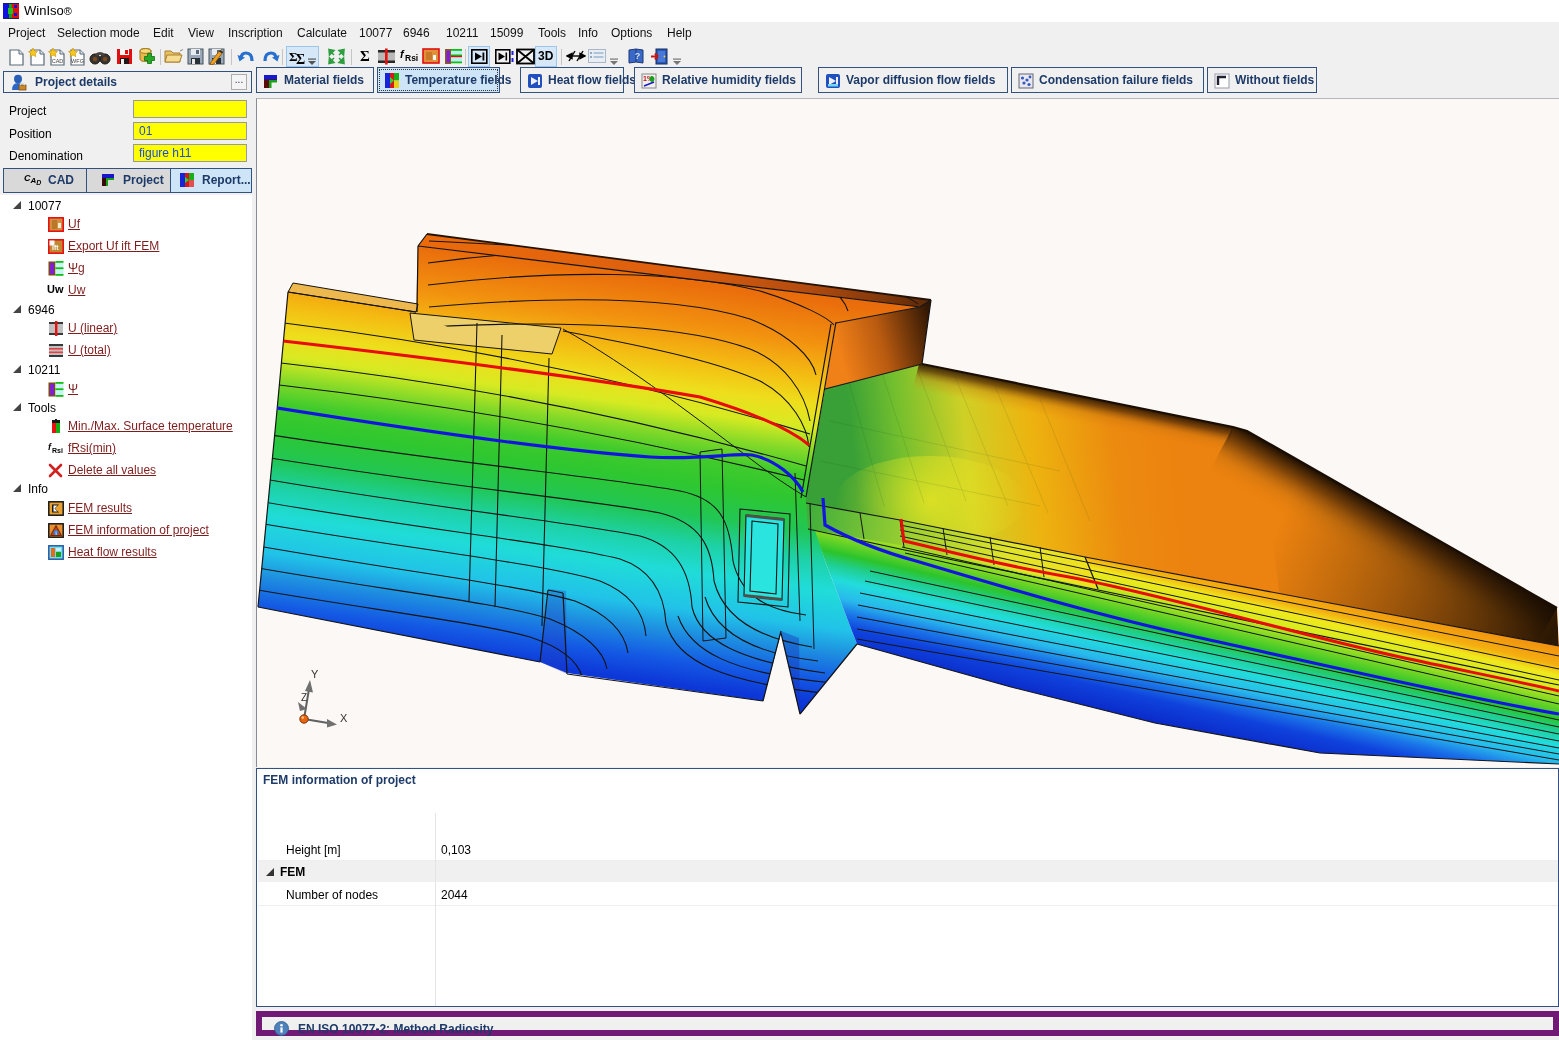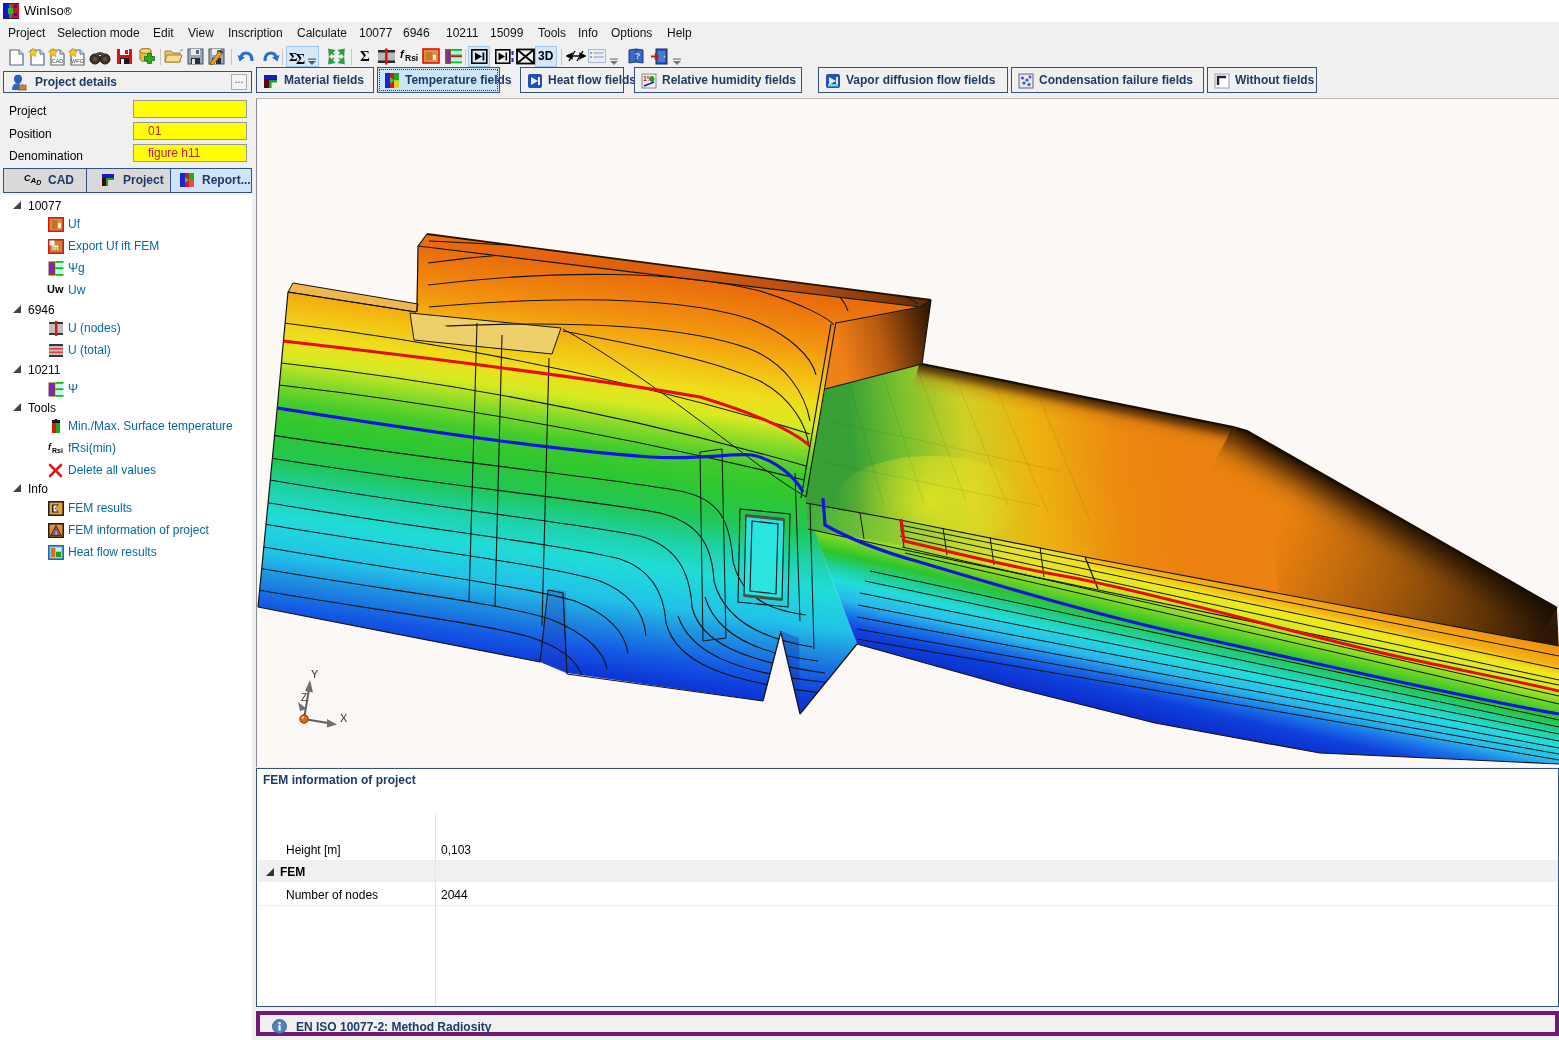--- a/index.html
+++ b/index.html
@@ -12,37 +12,37 @@
 #menubar { position:absolute; left:0; top:22px; width:1559px; height:22px; background:#f0f0f0; font-size:12px; color:#111; }
 #menubar span { position:absolute; top:4px; }
 
 #toolbar { position:absolute; left:0; top:44px; width:1559px; height:24px; background:#f0f0f0; }
 
 #leftpanel { position:absolute; left:0; top:68px; width:256px; height:972px; background:#f0f0f0; }
 #pdheader { position:absolute; left:3px; top:3px; width:249px; height:22px; border:1px solid #33517e; background:#f0f0f0; }
 #pdheader .t { position:absolute; left:31px; top:3px; font-size:12px; font-weight:bold; color:#1d3a68;text-align:center; }
 #pdheader .dots { position:absolute; right:4px; top:2px; width:16px; height:16px; border:1px solid #adadad; background:#f4f4f4; font-size:10px; color:#335; text-align:center; line-height:10px; }
 .formrow { position:absolute; font-size:12px; color:#000; }
-.yinput { position:absolute; left:133px; width:114px; height:18px; background:#ffff00; border:1px solid #999999; font-size:12px; color:#be185d; padding-left:14px; line-height:16px; }
+.yinput { position:absolute; left:133px; width:114px; height:18px; background:#ffff00; border:1px solid #999999; font-size:12px; color:#1d4ed8; padding-left:5px; line-height:16px; }
 #tabstrip { position:absolute; left:3px; top:100px; width:249px; height:25px; border:1px solid #33517e; background:#d9d9d9; }
 .ltab { position:absolute; top:0; height:23px; font-size:12px; font-weight:bold; color:#1d3a68; }
 #tree { position:absolute; left:0px; top:127px; width:252px; height:845px; background:#ffffff; }
 .tgroup { position:absolute; font-size:12px; color:#000; }
-.titem { position:absolute; font-size:12px; color:#0369a1; }
+.titem { position:absolute; font-size:12px; color:#7f1d1d; text-decoration:underline; }
 
 #righttabs { position:absolute; left:256px; top:67px; width:1303px; height:31px; background:#f0f0f0; }
 .rtab { position:absolute; top:0px; height:26px; border:1px solid #33517e; background:#f0f0f0; font-size:12px; font-weight:bold; color:#1d3a68; }
 .rtab .lbl { position:absolute; left:27px; top:5px; white-space:nowrap; }
 .rtab.sel { background:#cde5f7; border:1px solid #33517e; }
 #viewport { position:absolute; left:256px; top:98px; width:1303px; height:669px; background:#fcf8f5; border-left:1px solid #898c95; border-top:1px solid #b5b8bd; }
 #fempanel { position:absolute; left:256px; top:768px; width:1303px; height:239px; background:#ffffff; border:1px solid #33517e; }
 #fempanel .hdr { position:absolute; left:6px; top:4px; font-size:12px; font-weight:bold; color:#1d3a68; }
 .femgroup { position:absolute; left:1px; width:1300px; height:21px; background:#f0f0f0; font-size:12px; font-weight:bold; color:#000; }
 .femrow { position:absolute; left:1px; width:1300px; height:24px; border-bottom:1px solid #eeeeee; font-size:12px; color:#000; }
-#statusbar { position:absolute; left:256px; top:1011px; width:1303px; height:25px; background:#f0f0f0; border:4px solid #701a75; }
+#statusbar { position:absolute; left:256px; top:1011px; width:1303px; height:25px; background:#f0f0f0; border:6px solid #701a75; }
 #statusbar .txt { position:absolute; left:36px; top:5px; font-size:12px; font-weight:bold; color:#1d3a68; }
 </style>
 </head>
 <body>
 <div id="app">
   <div id="titlebar">
     <svg style="position:absolute;left:3px;top:3px" width="16" height="16">
       <rect x="0" y="0" width="16" height="16" fill="#1010e0"></rect>
       <rect x="6" y="0" width="3" height="16" fill="#18a018"></rect>
       <rect x="9" y="0" width="7" height="16" fill="#e01010"></rect>
@@ -322,21 +322,21 @@
 <svg style="position:absolute;left:13px;top:110px" width="8" height="8">
           <polygon points="8,0 8,8 0,8" fill="#444"></polygon>
         </svg>
 <span class="tgroup" style="left:28px;top:108px">6946</span>
 <svg style="position:absolute;left:48px;top:126px" width="16" height="15">
           <rect x="1" y="1" width="14" height="13" fill="#c0c0c0"></rect>
           <rect x="1" y="1" width="14" height="2" fill="#383838"></rect>
           <rect x="1" y="12" width="14" height="2" fill="#383838"></rect>
           <rect x="7" y="0" width="2.4" height="15" fill="#e81010"></rect>
         </svg>
-<span class="titem" style="left:68px;top:126px">U (nodes)</span>
+<span class="titem" style="left:68px;top:126px">U (linear)</span>
 <svg style="position:absolute;left:48px;top:148px" width="16" height="15">
           <rect x="1" y="1" width="14" height="13" fill="#c0c0c0"></rect>
           <rect x="1" y="1" width="14" height="2" fill="#383838"></rect>
           <rect x="1" y="12" width="14" height="2" fill="#383838"></rect>
           <rect x="1" y="5" width="14" height="1.6" fill="#e84040"></rect>
           <rect x="1" y="8.5" width="14" height="1.6" fill="#e84040"></rect>
         </svg>
 <span class="titem" style="left:68px;top:148px">U (total)</span>
 <svg style="position:absolute;left:13px;top:170px" width="8" height="8">
           <polygon points="8,0 8,8 0,8" fill="#444"></polygon>

